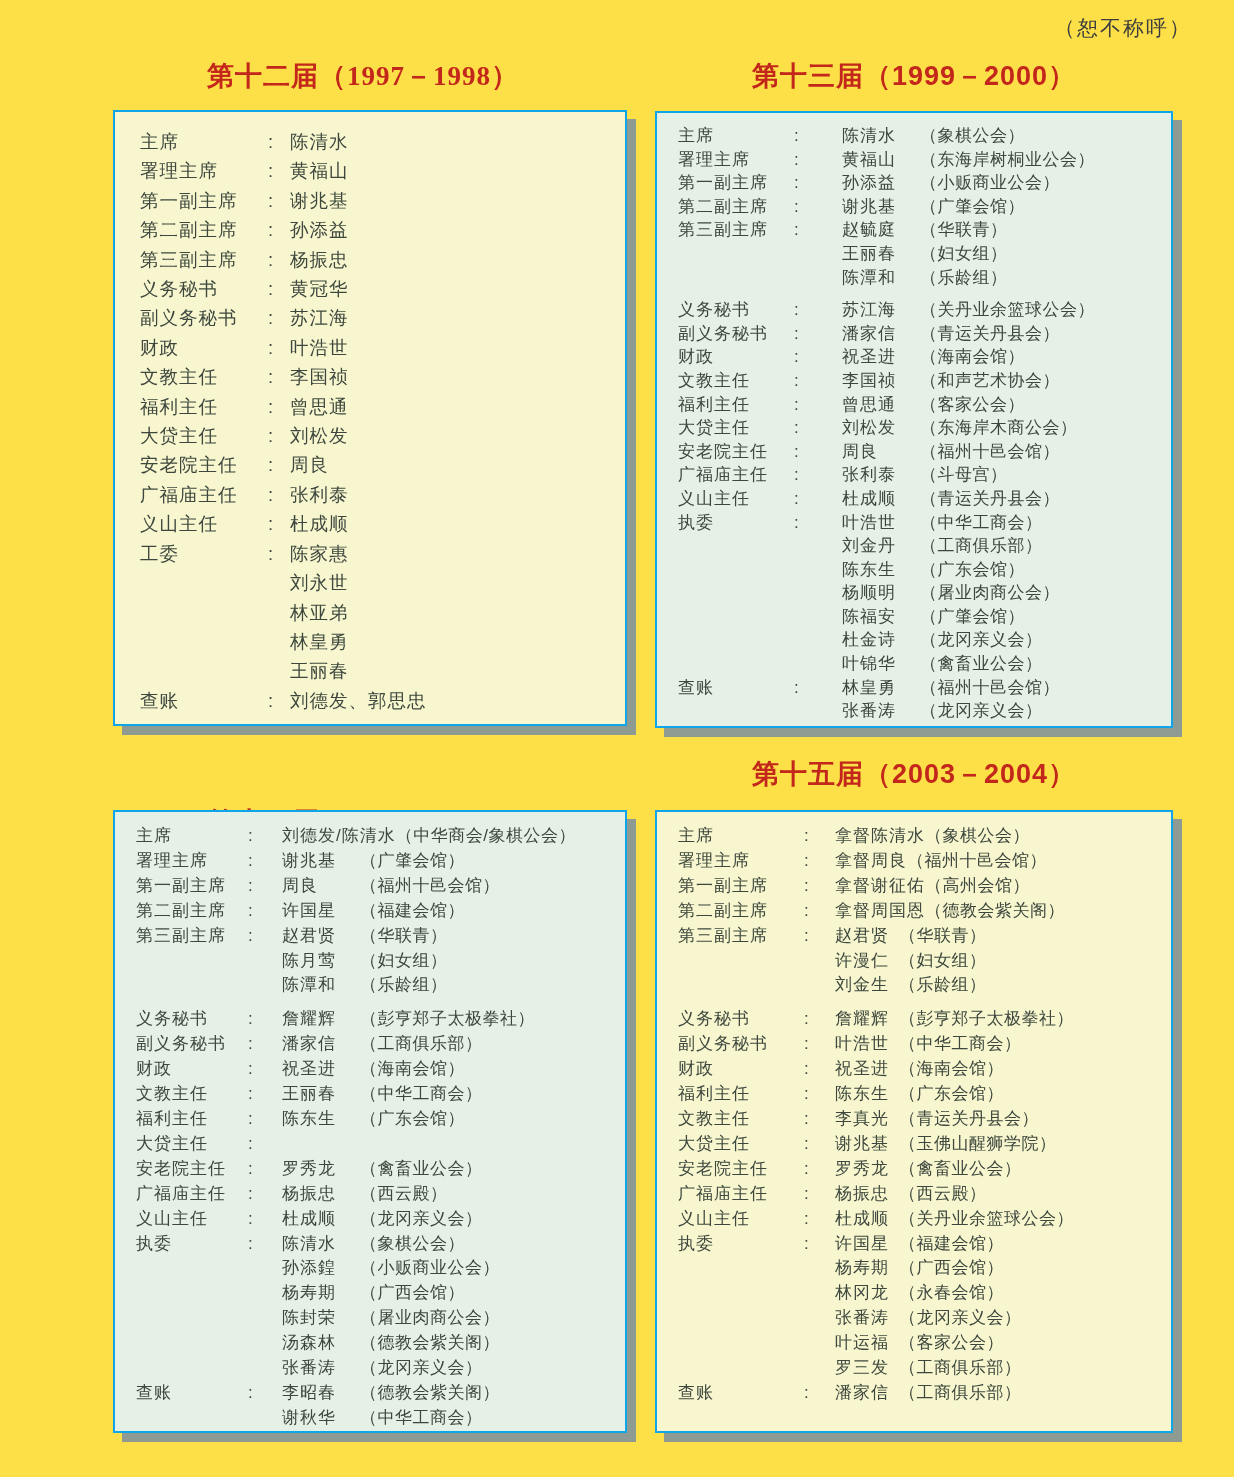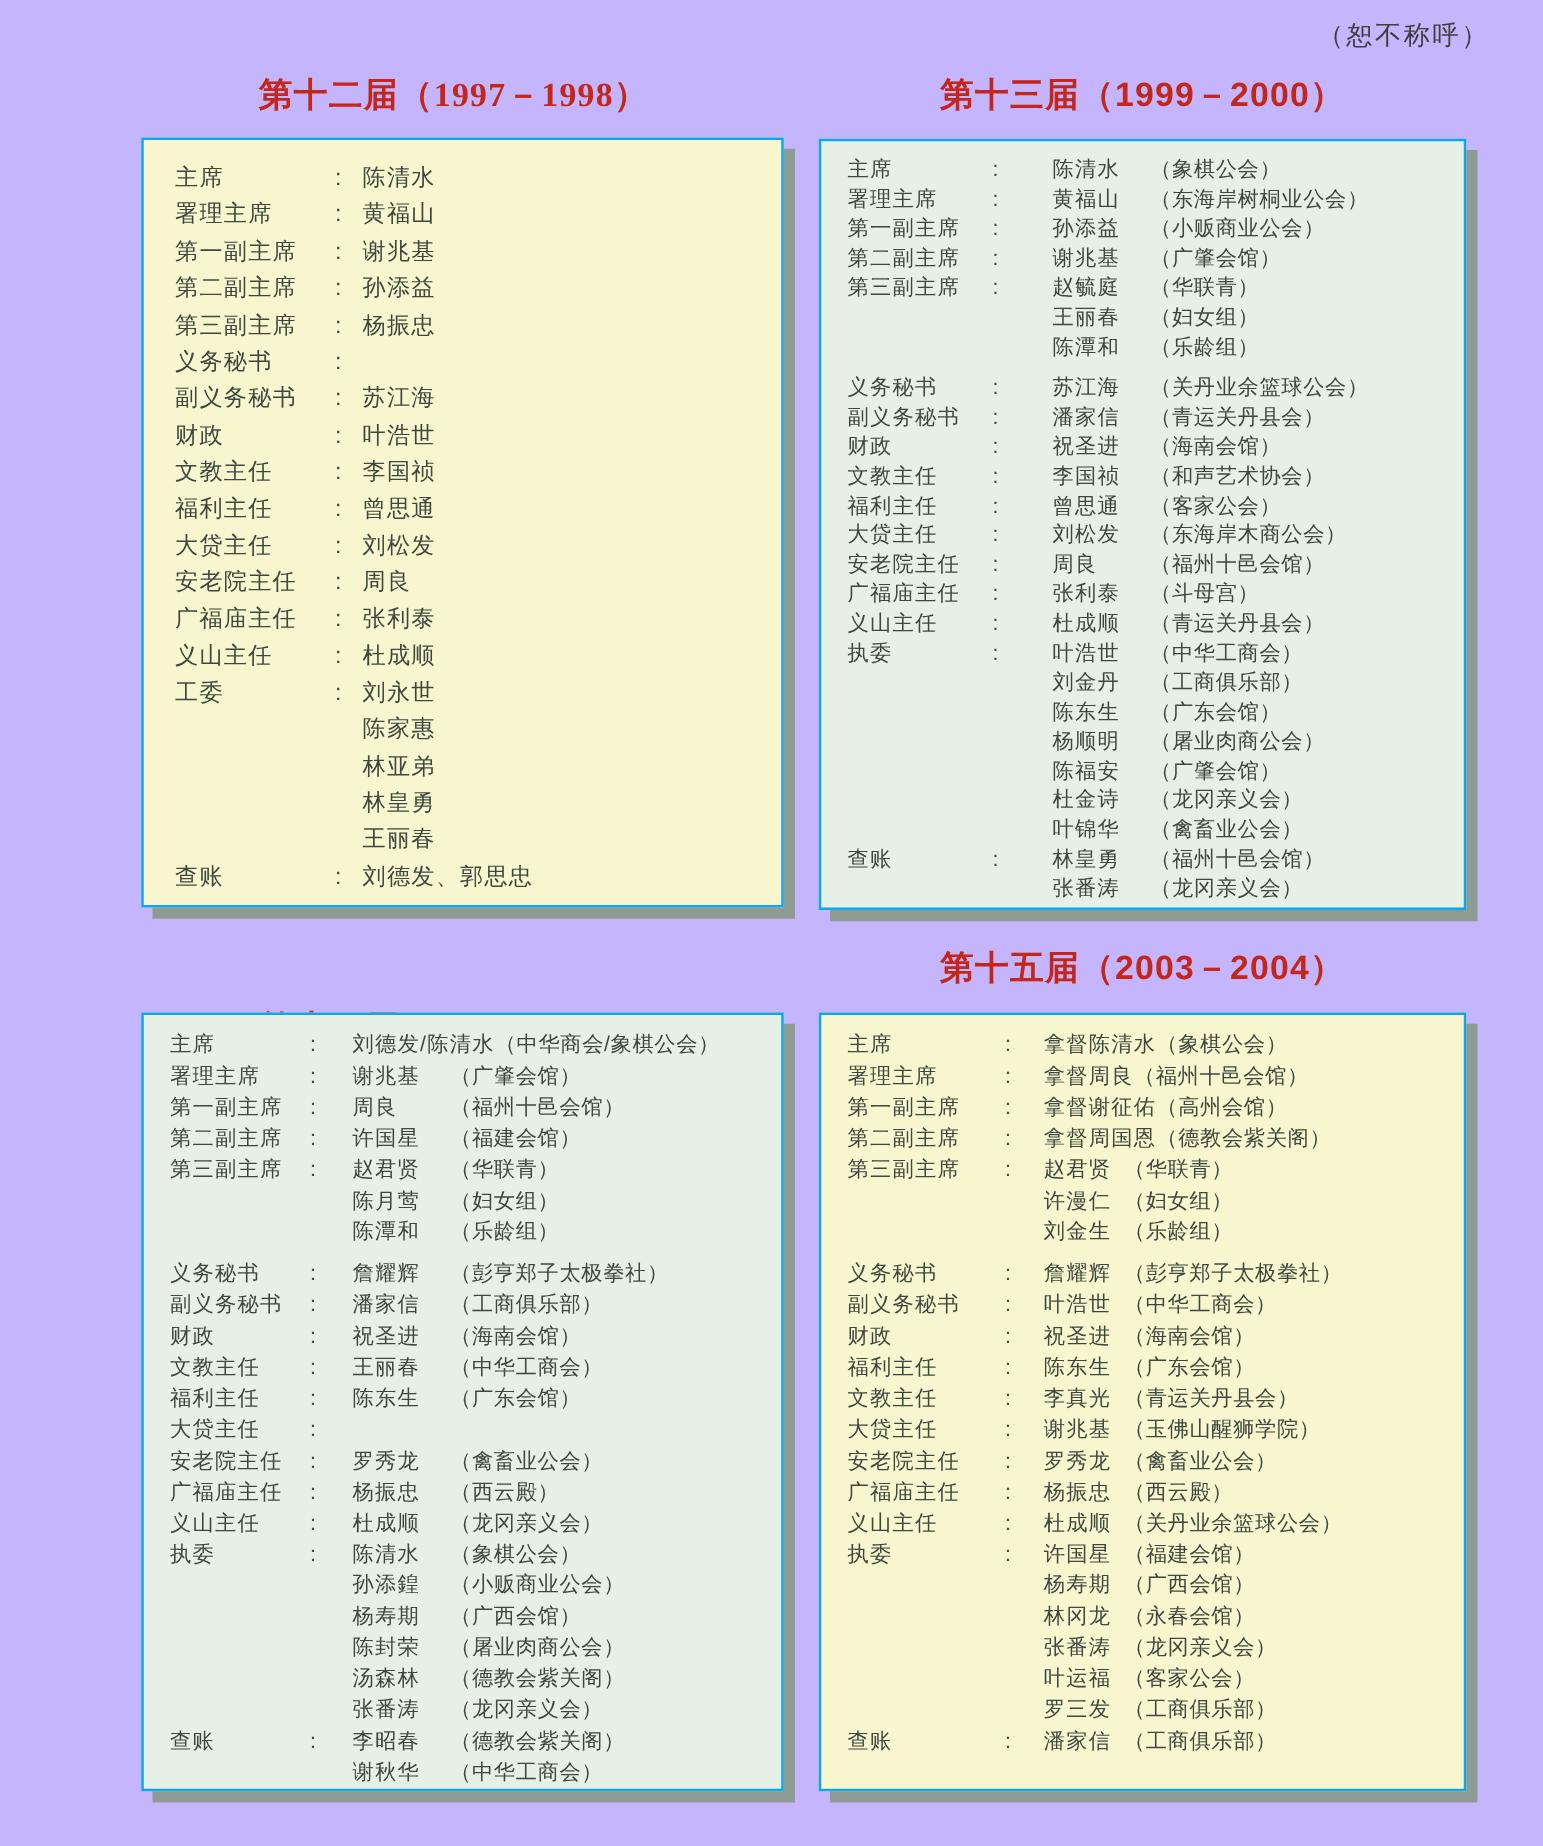--- a/index.html
+++ b/index.html
@@ -1,20 +1,20 @@
 <!DOCTYPE html>
 <html><head>
 <meta charset="utf-8">
 <style>
   html,body{margin:0;padding:0;}
   body{background:#ffffff;}
   .page{
     position:relative;
     width:1234px;height:1477px;
-    background:#c4b5fd;
+    background:#fde047;
     font-family:"Liberation Sans","DejaVu Sans",sans-serif;
     color:#3d473d;
     overflow:hidden;
   }
   .corner-note{
     position:absolute; top:14px; right:42px;
     font-size:21px; color:#3e3e3e; letter-spacing:2px;
   }
   .panel-title{
     position:absolute; text-align:center;
@@ -121,20 +121,25 @@
         <span class="colon">:</span>
         <div class="entries">
           <div class="entry">
             <span class="name">杨振忠</span>
           </div>
         </div>
       </div>
       <div class="row">
         <span class="role">义务秘书</span>
         <span class="colon">:</span>
+        <div class="entries">
+          <div class="entry">
+            <span class="name">黄冠华</span>
+          </div>
+        </div>
       </div>
       <div class="row">
         <span class="role">副义务秘书</span>
         <span class="colon">:</span>
         <div class="entries">
           <div class="entry">
             <span class="name">苏江海</span>
           </div>
         </div>
       </div>
@@ -199,24 +204,24 @@
           <div class="entry">
             <span class="name">杜成顺</span>
           </div>
         </div>
       </div>
       <div class="row">
         <span class="role">工委</span>
         <span class="colon">:</span>
         <div class="entries">
           <div class="entry">
+            <span class="name">陈家惠</span>
+          </div>
+          <div class="entry">
             <span class="name">刘永世</span>
-          </div>
-          <div class="entry">
-            <span class="name">陈家惠</span>
           </div>
           <div class="entry">
             <span class="name">林亚弟</span>
           </div>
           <div class="entry">
             <span class="name">林皇勇</span>
           </div>
           <div class="entry">
             <span class="name">王丽春</span>
           </div>

